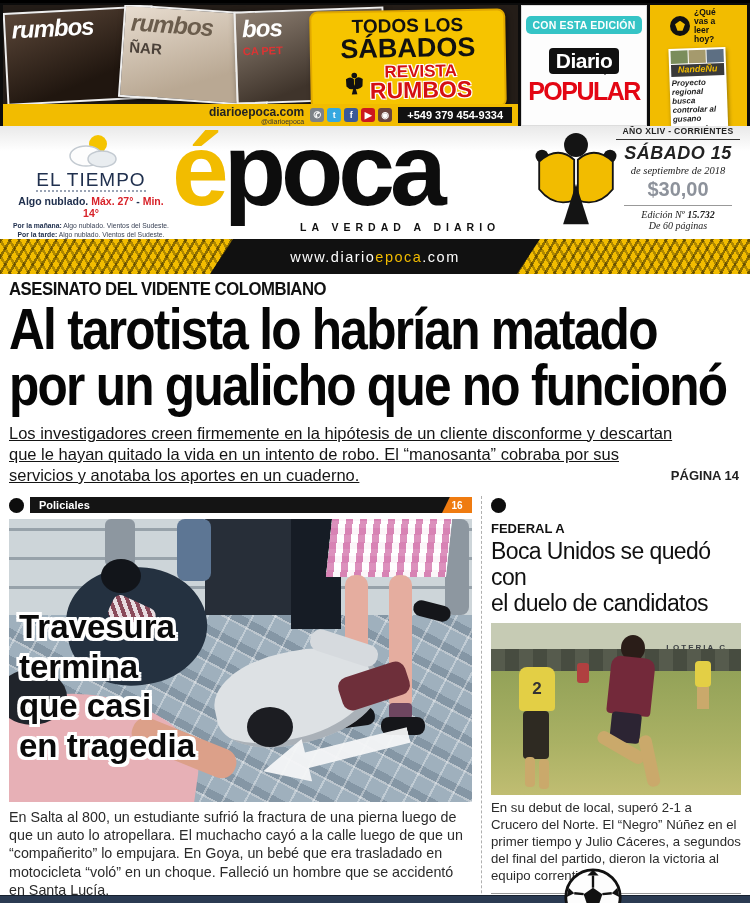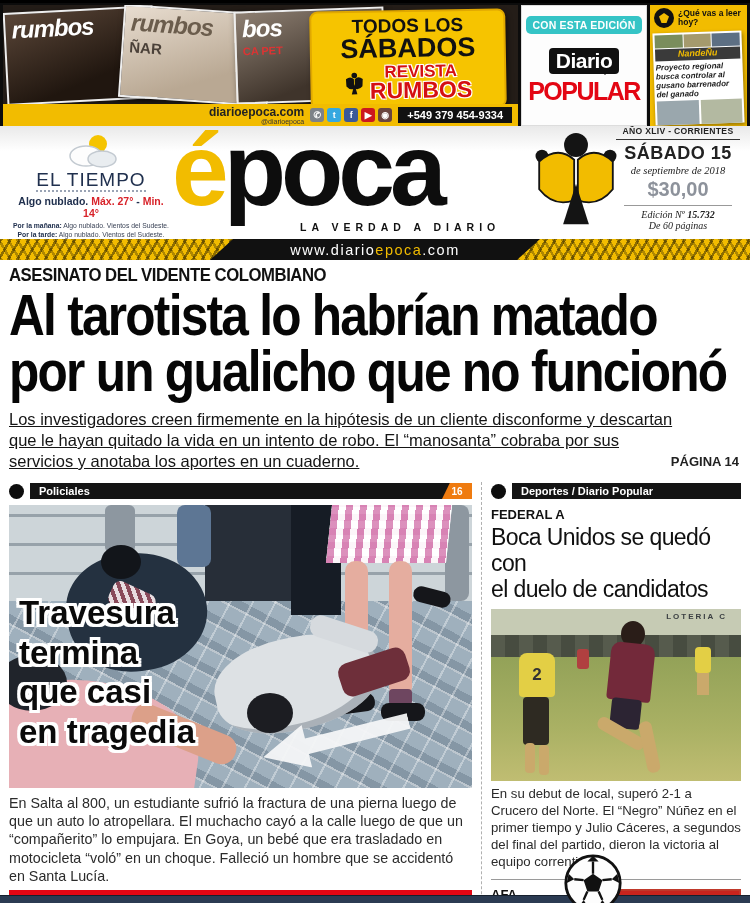--- a/index.html
+++ b/index.html
@@ -44,21 +44,21 @@
   .phone-box{background:#111;color:#fff;font-size:11px;font-weight:bold;padding:2px 9px;border-radius:0;}
   
   .ad-popular{flex:0 0 126px;background:#fdfdfd;text-align:center;padding-top:9px;overflow:hidden;border:1px solid #ddd;}
   .cyan-pill{display:inline-block;background:#35c4c6;color:#fff;font-weight:bold;font-size:10.5px;
       padding:3px 7px;border-radius:5px;letter-spacing:.2px;}
   .diario{display:inline-block;position:relative;background:#101010;color:#fff;font-weight:bold;
       font-size:21px;padding:1px 7px;border-radius:4px;margin-top:14px;letter-spacing:-.5px;}
   .diario::after{content:"";position:absolute;right:8px;bottom:-7px;border:6px solid transparent;border-top-color:#101010;}
   .popular{color:#e30613;font-weight:bold;font-size:25px;letter-spacing:-1.5px;margin-top:5px;line-height:1;}
   
-  .ad-nande{flex:1;background:#f2bc00;padding:3px 4px;overflow:hidden;}
+  .ad-nande{flex:1;background:#f2bc00;padding:3px 20px;overflow:hidden;}
   .nande-head{display:flex;align-items:center;gap:4px;}
   .nande-logo{width:20px;height:20px;border-radius:50%;background:#111;display:flex;align-items:center;justify-content:center;flex:0 0 auto;}
   .nande-logo i{display:block;width:10px;height:10px;background:#f2bc00;clip-path:polygon(50% 0,100% 35%,75% 100%,25% 100%,0 35%);}
   .nande-q{font-size:8.5px;font-weight:bold;color:#111;line-height:1.05;}
   .paper-thumb{background:#fff;margin-top:4px;height:92px;transform:rotate(-2deg);box-shadow:1px 2px 4px rgba(0,0,0,.4);padding:2px;overflow:hidden;}
   .thumb-photos{height:13px;display:flex;gap:1px;}
   .thumb-photos i{flex:1;background:#7a8d5c;}
   .thumb-photos i:nth-child(2){background:#a59a6d;}
   .thumb-photos i:nth-child(3){background:#5d6f83;}
   .thumb-mast{margin-top:1px;background:#3a3a3a;color:#f2bc00;font-weight:bold;font-style:italic;
@@ -77,28 +77,28 @@
   .w-line .red{color:#d8232a;margin-top:16px;}
   .w-fine{font-size:6.8px;color:#3a4356;margin-top:2px;line-height:1.35;}
   .w-fine b{color:#20304e;}
   .logo{position:absolute;left:172px;top:-12px;font-weight:bold;font-size:102px;letter-spacing:-5px;line-height:1.1;}
   .logo .e{color:#f2bc00;}
   .logo .rest{color:#0d0d0d;}
   .tagline{position:absolute;left:300px;top:95px;font-size:10.5px;font-weight:bold;color:#111;letter-spacing:5px;}
   .mascot{position:absolute;left:530px;top:6px;}
   .edition{position:absolute;right:10px;top:0;width:124px;text-align:center;color:#222;}
   .ed-year{font-size:8.6px;font-weight:bold;letter-spacing:.3px;border-bottom:1.5px solid #333;padding-bottom:3px;}
-  .ed-day{font-size:18px;font-weight:bold;letter-spacing:.5px;margin-top:3px;}
+  .ed-day{font-size:18px;font-weight:bold;letter-spacing:.5px;margin-top:3px;font-style:italic;}
   .ed-date{font-family:"Liberation Serif",serif;font-style:italic;font-size:10.5px;margin-top:1px;}
   .ed-price{font-size:20px;font-weight:bold;color:#8d929b;margin-top:2px;}
   .ed-rule{border:0;border-top:1px solid #999;margin:4px 8px 3px;}
   .ed-num,.ed-pages{font-family:"Liberation Serif",serif;font-style:italic;font-size:10px;color:#222;}
   .ed-num b{font-weight:bold;}
   
-  .band{position:relative;height:21px;background-color:#f2bc00;
+  .band{position:relative;height:35px;background-color:#f2bc00;
     background-image:repeating-linear-gradient(120deg,rgba(20,15,0,.45) 0 2.5px,transparent 2.5px 8px),
                      repeating-linear-gradient(60deg,rgba(20,15,0,.3) 0 2.5px,transparent 2.5px 8px);}
   .band-url{position:absolute;left:50%;top:0;transform:translateX(-50%);height:100%;width:330px;
       background:#111;clip-path:polygon(7% 0,100% 0,93% 100%,0 100%);
       display:flex;align-items:center;justify-content:center;color:#fff;
       font-size:14.5px;letter-spacing:1.5px;}
   .band-url .yl{color:#f2bc00;}
   
   .lead{padding:5px 9px 0;}
   .kicker{font-size:18px;font-weight:bold;letter-spacing:-.5px;transform:scaleX(.93);transform-origin:0 50%;white-space:nowrap;}
@@ -162,21 +162,21 @@
     text-shadow:-3px -3px 0 #fff,3px -3px 0 #fff,-3px 3px 0 #fff,3px 3px 0 #fff,0 -3px 0 #fff,0 3px 0 #fff,-3px 0 0 #fff,3px 0 0 #fff;}
   .overlay-title span{display:block;}
   .caption-left{font-size:14.3px;line-height:1.27;color:#2b2b2b;margin-top:6px;}
   .red-banner{margin-top:5px;background:#e30613;color:#fff;text-align:center;padding:4px 0 3px;}
   .rb-title{font-size:26px;font-weight:bold;letter-spacing:-.5px;line-height:1.05;}
   
   .kicker-sm{font-size:13px;font-weight:bold;color:#111;margin:7px 0 2px;}
   .headline1 .h1l{display:block;font-size:23px;line-height:1.13;letter-spacing:-.6px;color:#101010;}
   .photo-right{position:relative;height:172px;margin:7px 0 5px;overflow:hidden;
     background:linear-gradient(#c6cbb4 0 26px,#5c6153 26px 48px,#93a258 48px,#aab164 70%,#c0bd72);}
-  .stadium-banner{position:absolute;top:3px;left:0;right:0;font-size:8px;letter-spacing:2px;color:#3c4043;
+  .stadium-banner{position:absolute;top:20px;left:0;right:0;font-size:8px;letter-spacing:2px;color:#3c4043;
       text-align:right;padding-right:14px;font-weight:bold;}
   .stands{position:absolute;top:26px;left:0;right:0;height:22px;
       background:repeating-linear-gradient(90deg,#565b4d 0 14px,#474c40 14px 28px);}
   .p-yellow{position:absolute;left:28px;top:44px;width:36px;height:44px;background:#e3cf45;border-radius:8px 8px 4px 4px;
       color:#333;font-size:17px;font-weight:bold;text-align:center;line-height:44px;}
   .p-yellow::after{content:"";position:absolute;left:4px;top:44px;width:26px;height:48px;background:#2e2a22;border-radius:4px;}
   .p-yellow-legs{position:absolute;left:34px;top:134px;width:10px;height:30px;background:#caa96b;border-radius:4px;box-shadow:14px 2px 0 #caa96b;}
   .p-maroon{position:absolute;left:118px;top:34px;width:44px;height:58px;background:#73293a;border-radius:10px 10px 4px 4px;transform:rotate(6deg);}
   .p-maroon::after{content:"";position:absolute;left:6px;top:56px;width:30px;height:30px;background:#2c2433;border-radius:4px;}
   .p-maroon-head{position:absolute;left:130px;top:12px;width:24px;height:26px;background:#2a1d18;border-radius:50%;}
@@ -387,23 +387,20 @@
 
       <div class="red-banner">
         <div class="rb-title">Suenan los acordes del Taragüí Rock</div>
 
       </div>
     </div>
 
     <div class="col-right">
       <div class="secbar">
         <span class="bullet"></span>
-        <div class="bar">
-            <span>Deportes / Diario Popular</span>
-          </div>
       </div>
 
       <div class="kicker-sm">FEDERAL A</div>
       <div class="headline1">
         <span class="h1l">Boca Unidos se quedó con</span>
         <span class="h1l">el duelo de candidatos</span>
       </div>
 
       <div class="photo-right">
         <div class="stadium-banner">LOTERIA C</div>

